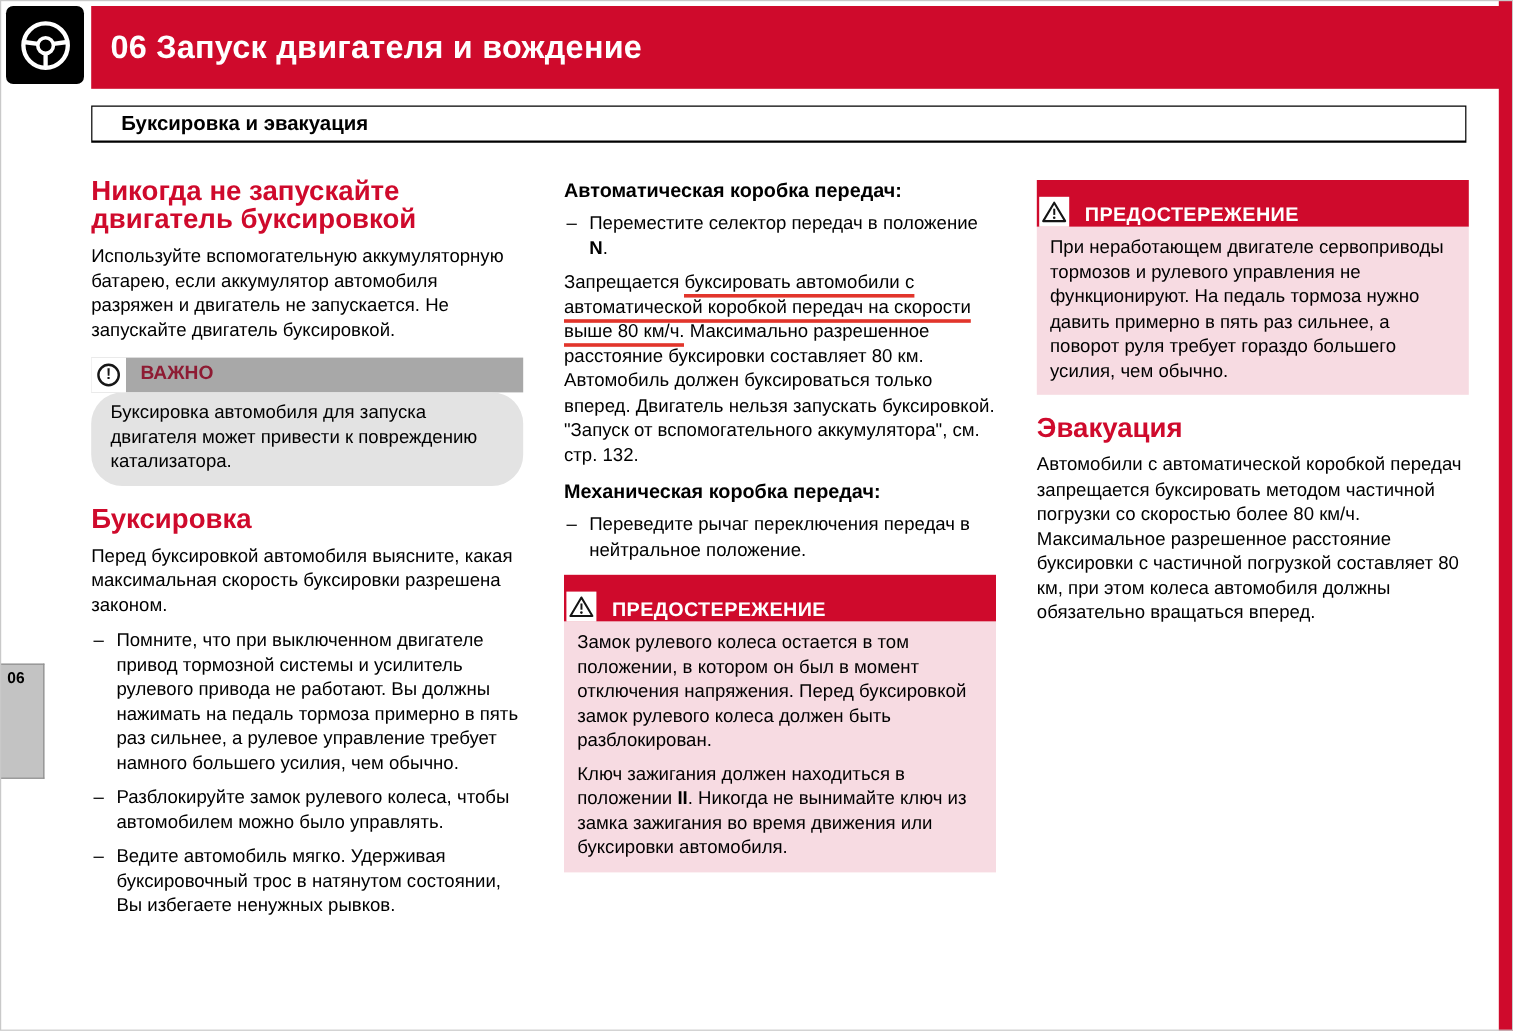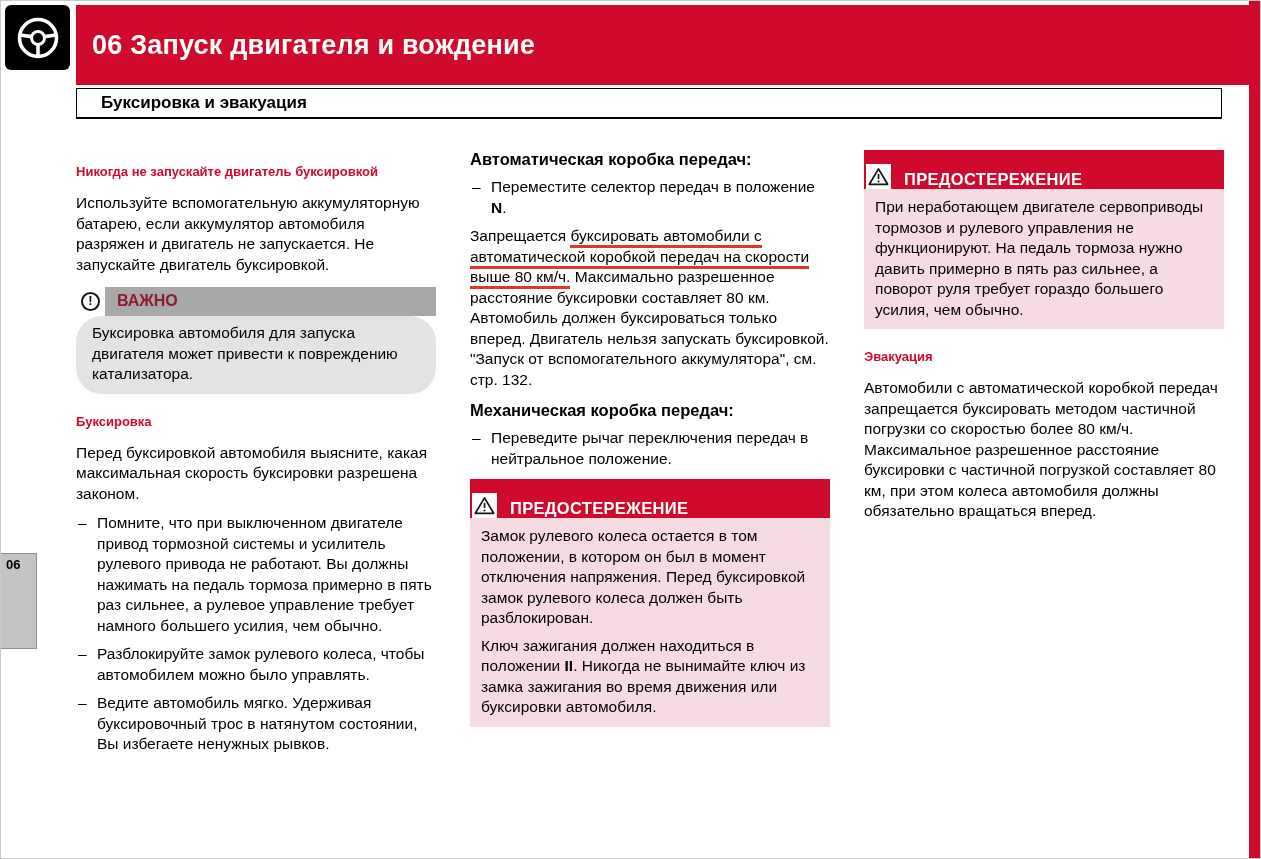--- a/index.html
+++ b/index.html
@@ -14,35 +14,35 @@
   html,body{width:1261px;height:859px;}
   body{
     position:relative;background:#fff;overflow:hidden;
     font-family:"Liberation Sans", sans-serif;color:#000;
   }
   .frame{position:absolute;inset:0;border:1px solid #c9c9c9;pointer-events:none;z-index:50;}
 
   
   .logo-box{position:absolute;left:5px;top:5px;width:65px;height:65px;background:#000;
     border-radius:6px;display:flex;align-items:center;justify-content:center;}
-  .chapter-bar{position:absolute;left:76px;right:0;top:5px;height:80px;background:var(--red);
+  .chapter-bar{position:absolute;left:76px;right:0;top:5px;height:69px;background:var(--red);
     display:flex;align-items:center;padding-left:16px;text-align:right;}
   .chapter-bar h1{color:#fff;font-size:27px;font-weight:bold;letter-spacing:.2px;}
   .right-strip{position:absolute;right:0;top:0;width:12px;height:859px;background:var(--red);z-index:40;}
 
   .section-box{position:absolute;left:76px;top:88px;width:1146px;height:31px;background:#fff;
     border:1px solid #000;border-bottom-width:2px;display:flex;align-items:center;padding-left:24px;}
   .section-box h2{font-size:17px;font-weight:bold;}
 
   
   .columns{position:absolute;left:76px;top:148px;width:1148px;display:grid;
     grid-template-columns:360px 360px 360px;column-gap:34px;}
   .col{font-size:15.5px;line-height:20.5px;}
 
-  .red-h{color:var(--red);font-size:13px;line-height:23px;font-weight:bold;margin:12px 0 10px;}
+  .red-h{color:var(--red);font-size:23px;line-height:23px;font-weight:bold;margin:0 0 10px;}
   .black-h{color:#000;font-size:16.5px;line-height:22px;font-weight:bold;margin:0 0 7px;}
   .body-p{margin:0 0 9px;}
   b{font-weight:bold;}
 
   .dash-list{list-style:none;margin:0 0 4px;}
   .dash-list li{position:relative;padding-left:21px;margin:0 0 8px;}
   .dash-list li::before{content:"\2013";position:absolute;left:2px;top:0;}
 
   
   .important-box{margin:12px 0 16px;}

